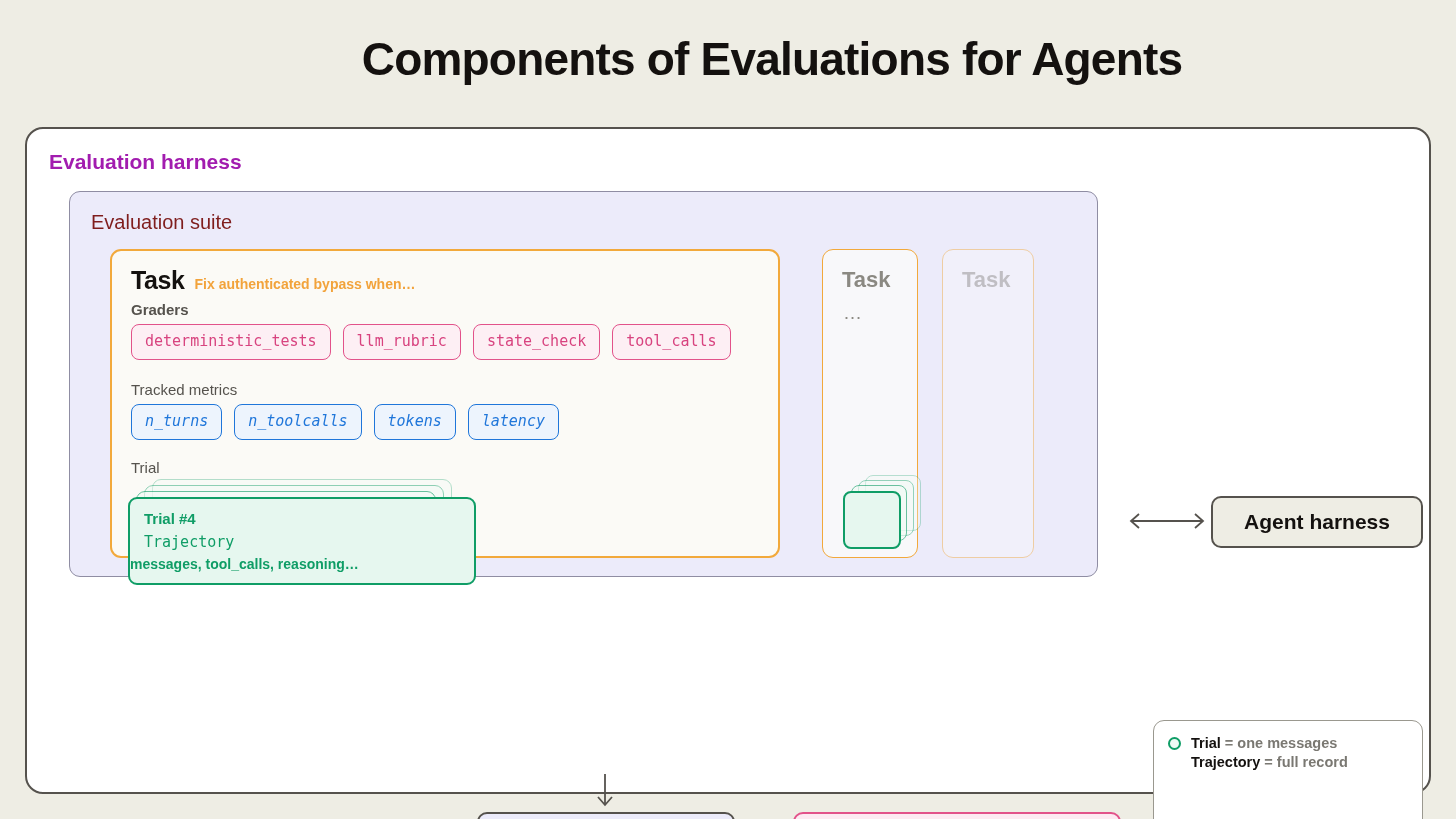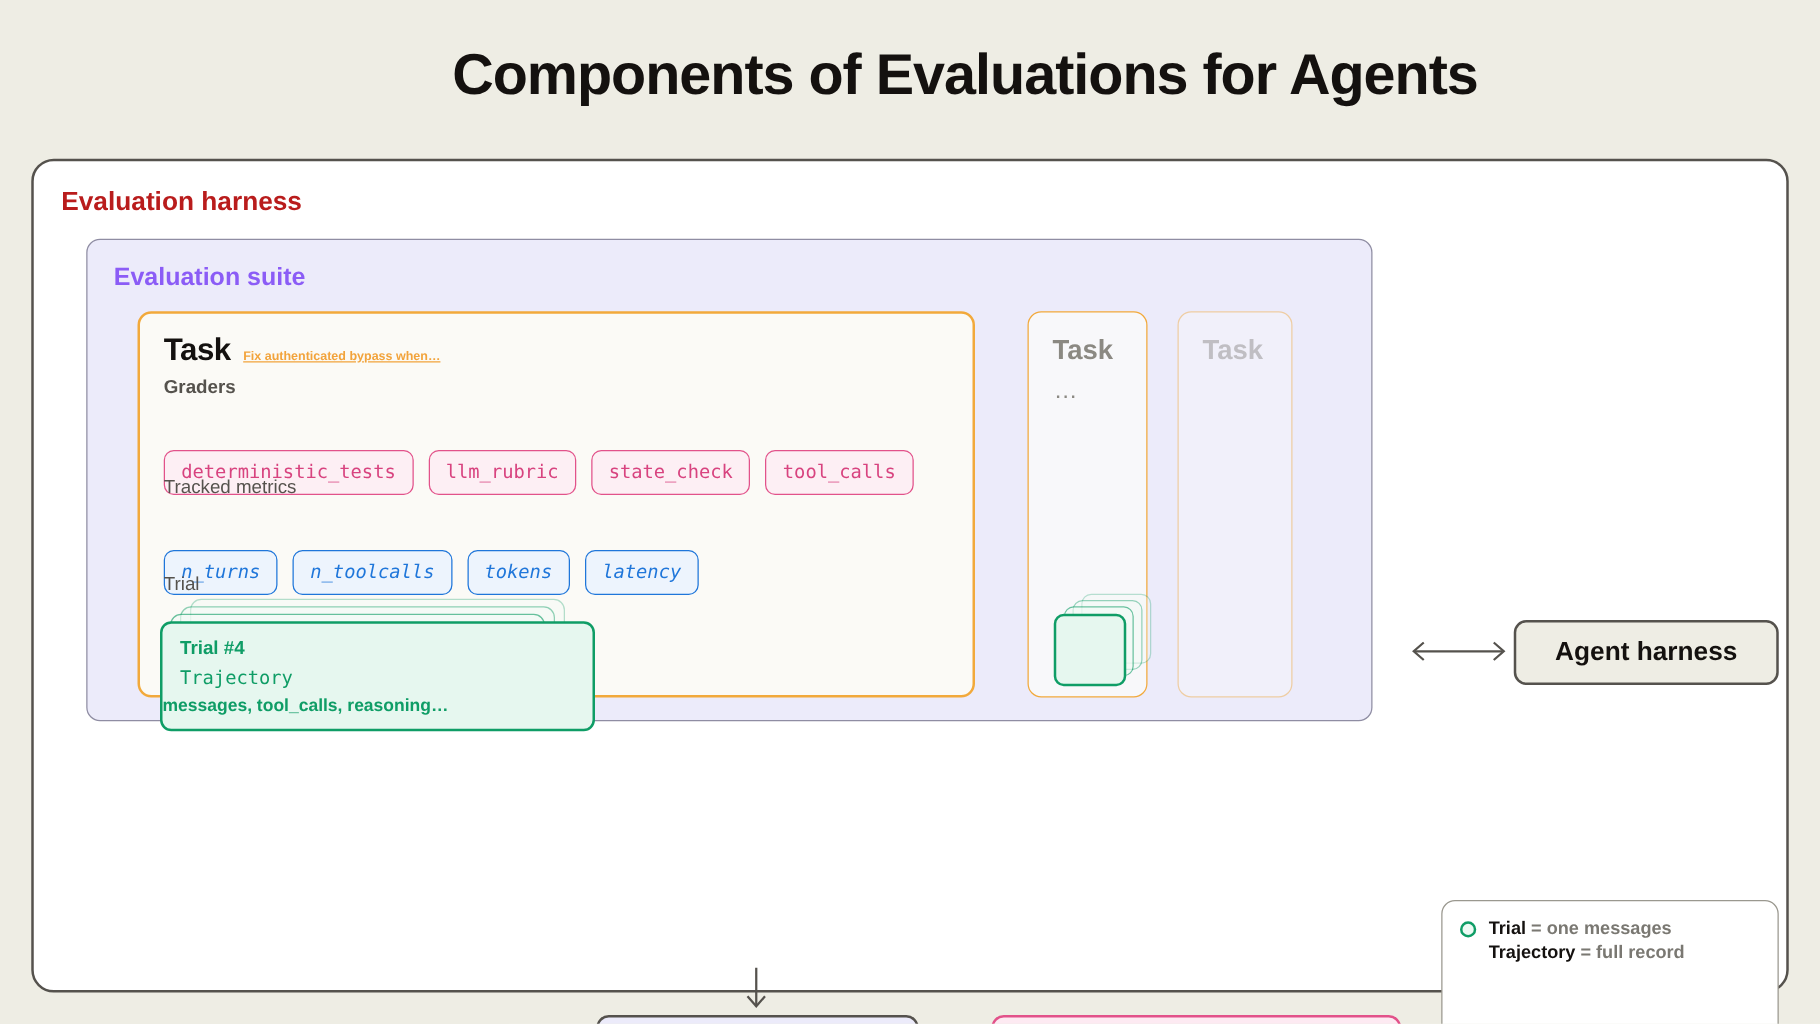--- a/index.html
+++ b/index.html
@@ -23,65 +23,64 @@
   
   .harness {
     position: absolute; left: 25px; top: 127px;
     width: 1406px; height: 667px;
     background: #ffffff;
     border: 2.2px solid #55524d;
     border-radius: 18px;
   }
   .harness-title {
     position: absolute; left: 22px; top: 21px;
-    font-size: 21px; font-weight: 700; color: #b91c1c;
+    font-size: 21px; font-weight: 700; color: #a21caf;
   }
 
   
   .suite {
     position: absolute; left: 42px; top: 62px;
     width: 1029px; height: 386px;
     background: #ecebfa;
     border: 1.6px solid #8f8da3;
     border-radius: 11px;
   }
   .suite-title {
     position: absolute; left: 21px; top: 19px;
-    font-size: 20px; font-weight: 700; color: #8b5cf6;
+    font-size: 20px; font-weight: 400; color: #7f1d1d;
   }
 
   
   .task-main {
     position: absolute; left: 40px; top: 57px;
     width: 670px; height: 309px;
     background: #fbfaf6;
     border: 2px solid #f2a93b;
     border-radius: 11px;
   }
   .task-head { position: absolute; left: 19px; top: 15px; display: flex; align-items: baseline; gap: 10px; }
   .task-head .t-label { font-size: 25px; font-weight: 700; color: #14110f; letter-spacing: -0.4px; }
-  .task-head .t-sub { font-size: 10px; font-weight: 700; color: #f2a33b; text-decoration: underline; }
+  .task-head .t-sub { font-size: 14px; font-weight: 700; color: #f2a33b; }
 
   .section-label { position: absolute; font-size: 15px; color: #55524d; }
   .lbl-graders { left: 19px; top: 50px; font-weight: bold; }
   .lbl-metrics { left: 19px; top: 130px; }
   .lbl-trials  { left: 19px; top: 208px; }
 
   .chip-row { position: absolute; display: flex; gap: 12px; }
   .row-graders { left: 19px; top: 73px; }
   .row-metrics { left: 19px; top: 153px; }
 
   .chip {
     border-radius: 8px;
     font-family: "DejaVu Sans Mono", monospace;
     font-size: 15px;
     padding: 8px 13px 9px;
     line-height: 1.1;
     white-space: nowrap;
-    margin-top: 36px;
   }
   .chip.grader { background: #fdeff4; border: 1.6px solid #e2528a; color: #d8437f; }
   .chip.metric { background: #edf4fd; border: 1.6px solid #1f76da; color: #1f76da; font-style: italic; }
 
   
   .trial-stack { position: absolute; left: 16px; top: 228px; width: 340px; height: 110px; }
   .trial-ghost {
     position: absolute; border-radius: 9px;
     background: #f2fbf6; border: 1.5px solid #0f9d66;
   }

